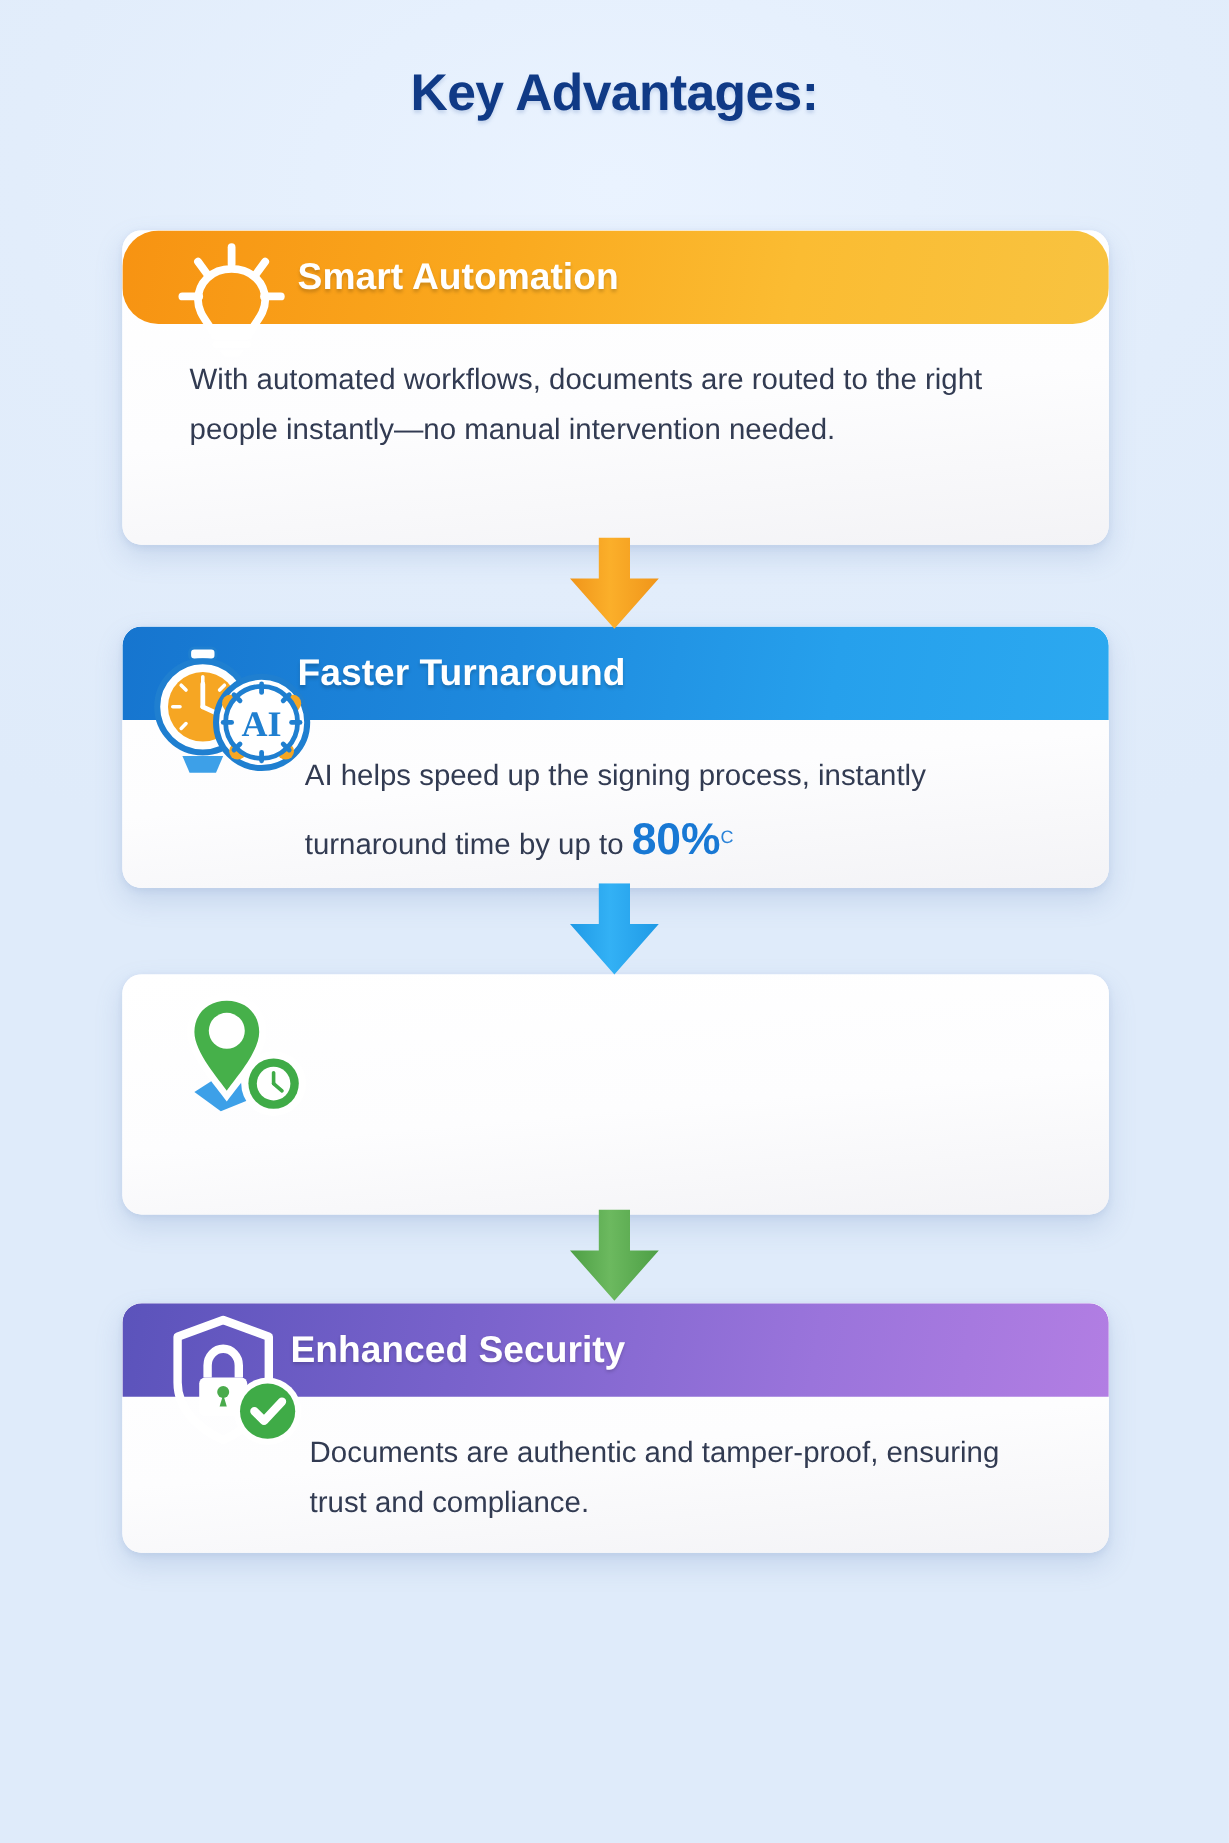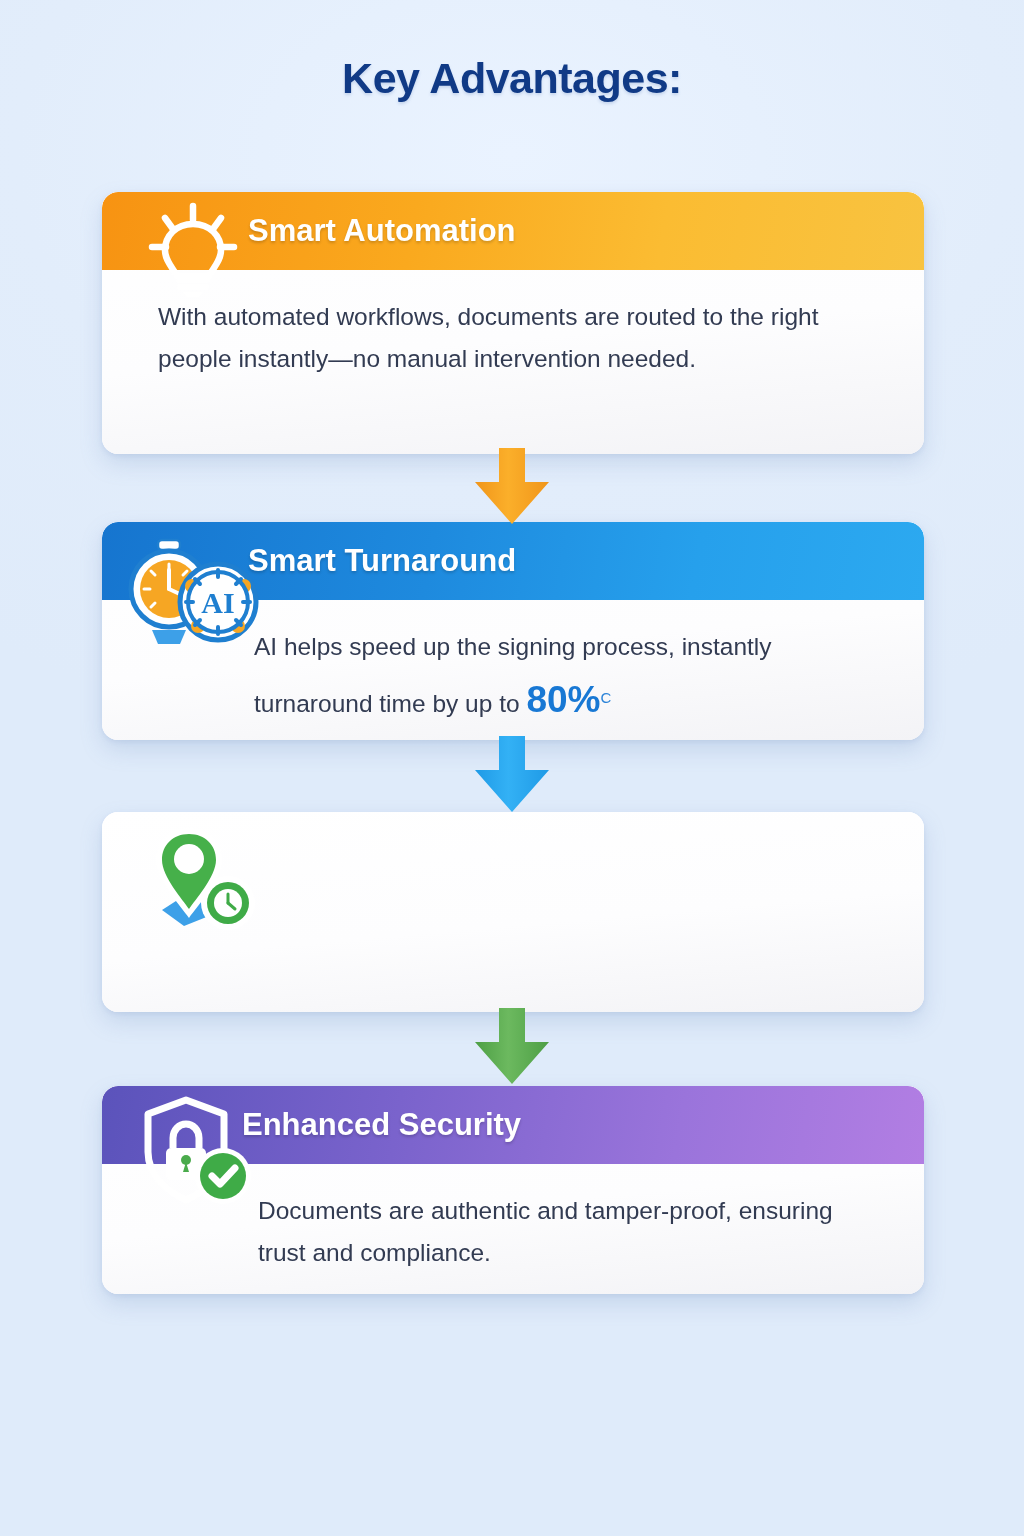--- a/index.html
+++ b/index.html
@@ -67,21 +67,21 @@
   .card-body {
     padding:26px 46px 30px 56px;
     font-size:24.5px;
     line-height:1.72;
     color:#323b52;
   }
   .card-body.indent { padding-left:156px; }
   .card-body.indent2 { padding-left:152px; }
 
   
-  .hdr-orange { background:linear-gradient(100deg,#f79312 0%,#faa91e 38%,#fbbc32 68%,#f8c340 100%); }
+  .hdr-orange { background:linear-gradient(100deg,#f79312 0%,#faa91e 38%,#fbbc32 68%,#f8c340 100%);border-radius:30px; }
   .hdr-blue   { background:linear-gradient(100deg,#1675cf 0%,#1e8ade 40%,#26a0ec 72%,#2ca9f0 100%); }
   .hdr-green  { background:linear-gradient(100deg,#3ba046 0%,#56ad4e 38%,#74bd5c 70%,#8ac964 100%); }
   .hdr-purple { background:linear-gradient(100deg,#5b53bb 0%,#7a63cc 36%,#9a74db 70%,#b27ee3 100%);text-align:right; }
 
   
   .hdr-icon {
     position:absolute;
     z-index:4;
     pointer-events:none;
   }
@@ -138,21 +138,21 @@
           <stop offset="100%" stop-color="#f0951a"></stop>
         </linearGradient>
       </defs>
       <path d="M30 0 L56 0 L56 34 L80 34 L43 76 L6 34 L30 34 Z" fill="url(#ag1)"></path>
     </svg>
   </div>
 
   <div class="card" style="top:522px; height:218px;">
     <div class="card-inner">
       <div class="card-header hdr-blue">
-        <div class="htitle" style="margin-left:146px;">Smart Turnaround</div>
+        <div class="htitle" style="margin-left:146px;">Faster Turnaround</div>
       </div>
       <div class="card-body indent2" style="padding-right:40px;">
         <span>AI helps speed up the signing process, instantly turnaround time by up to </span><span class="txt-hl">80%</span><span class="txt-sup">C</span>
       </div>
     </div>
 
     <span class="hdr-icon" style="left:20px; top:12px;">
       <svg width="140" height="120" viewBox="0 0 140 120">
 
         <g>

